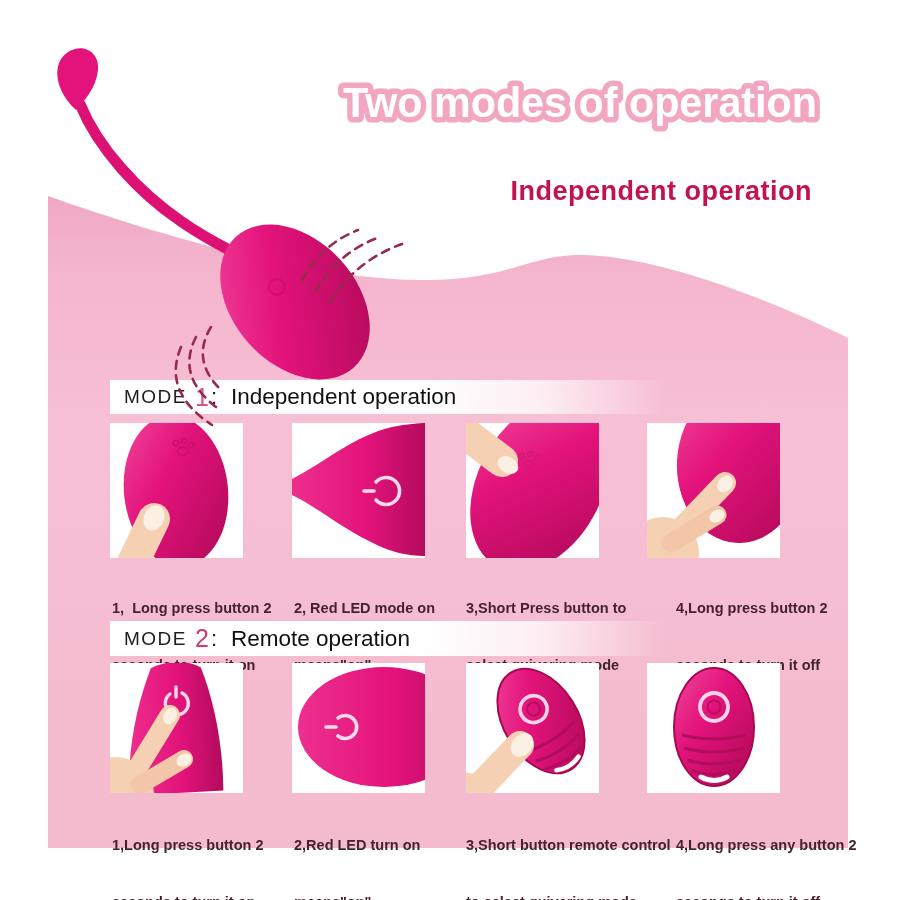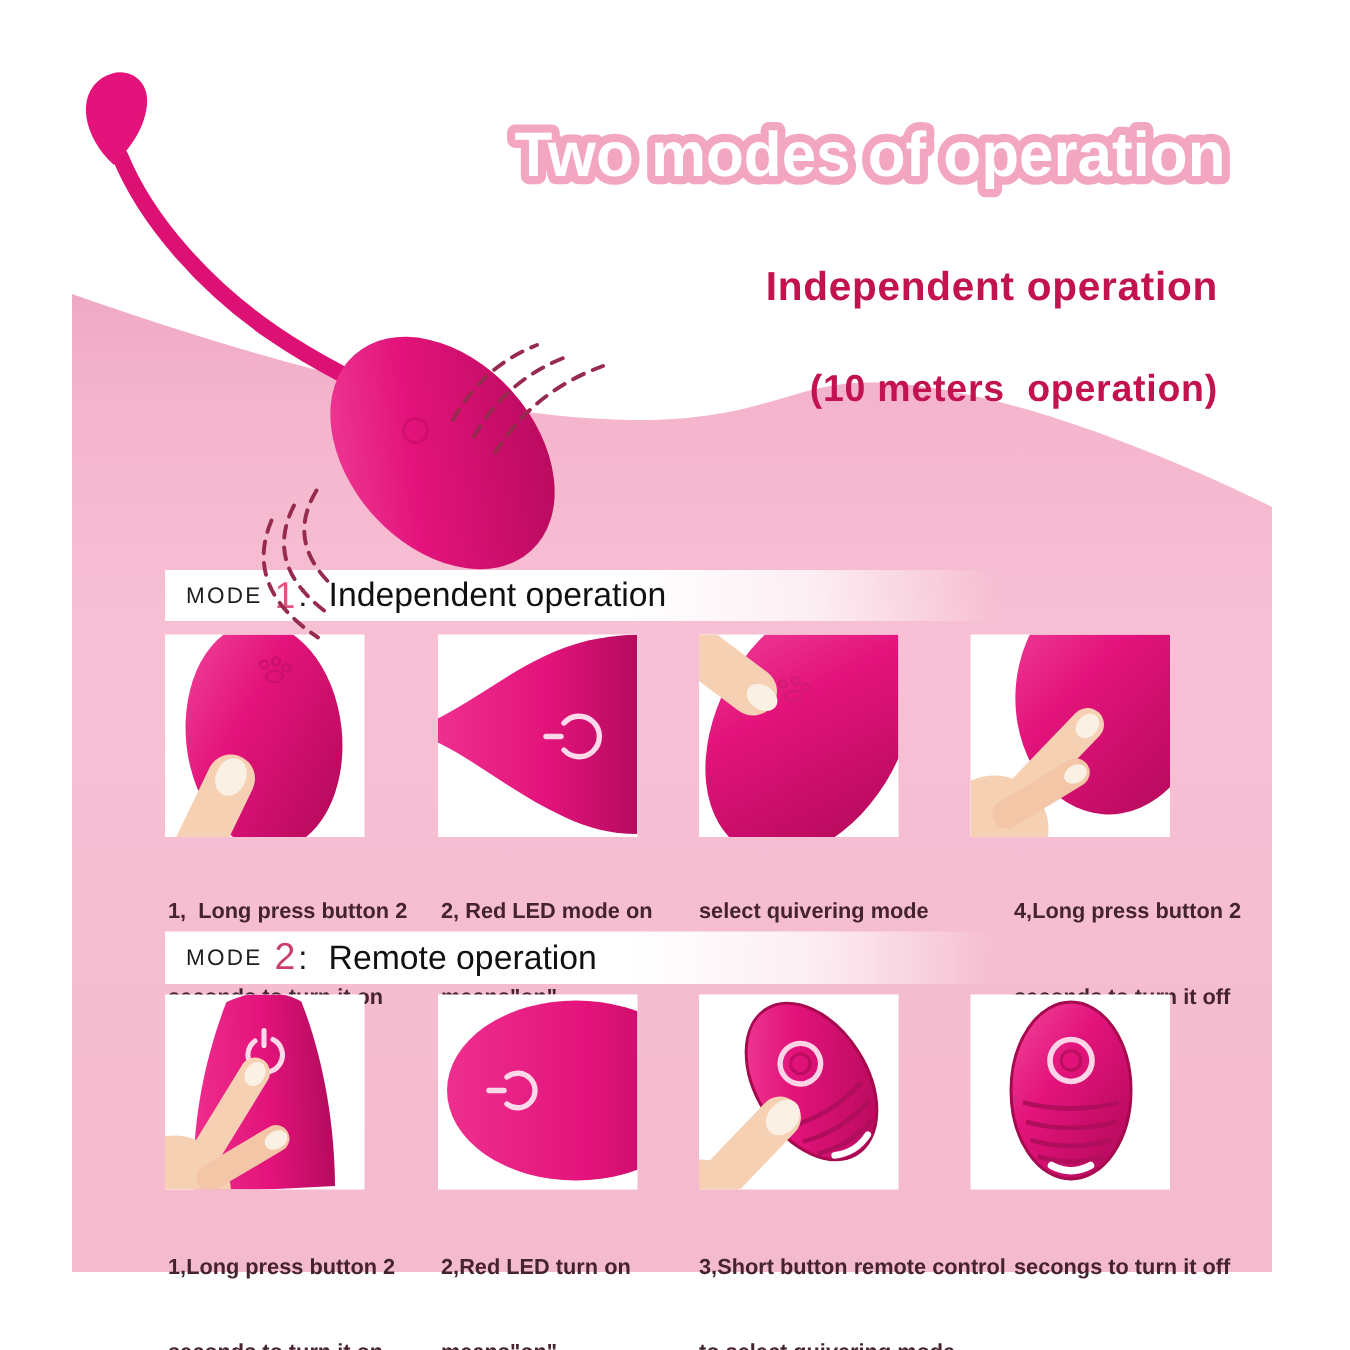--- a/index.html
+++ b/index.html
@@ -20,21 +20,21 @@
 
   
   #device-svg{left:40px;top:40px;z-index:3;}
 
   
   .mode-bar{position:absolute;left:110px;width:566px;z-index:2;display:flex;align-items:center;
     padding-left:14px;box-sizing:border-box;
     background:linear-gradient(to right,#ffffff 0%,#ffffff 55%,rgba(255,255,255,.75) 76%,rgba(255,255,255,0) 98%);}
   #mode1-bar{top:380px;height:34px;}
   #mode2-bar{top:621px;height:35px;}
-  .mode-prefix{font-size:15px;color:#1d1d1d;letter-spacing:1.5px;}
+  .mode-prefix{font-size:19px;color:#1d1d1d;letter-spacing:1.5px;}
   .mode-number{font-size:25px;margin-left:8px;font-weight:500;}
   #mode1-bar .mode-number{color:#e05580;}
   #mode2-bar .mode-number{color:#cc3f6b;}
   .mode-sep{font-size:22px;color:#1d1d1d;margin-left:2px;}
   .mode-name{font-size:22.5px;color:#101010;margin-left:14px;}
 
   
   .panel{position:absolute;background:#ffffff;z-index:2;overflow:hidden;}
   .row1{top:423px;width:133px;height:135px;}
   .row2{top:663px;width:133px;height:130px;}
@@ -93,21 +93,20 @@
       <path d="M141,307 Q122,352 172,385"></path>
     </g>
   </svg>
 
   <svg id="title-svg" class="abs" width="510" height="75" viewBox="0 0 510 75">
     <text x="255" y="51" text-anchor="middle" font-family="Liberation Sans, sans-serif" font-size="42" font-weight="bold" fill="#ffffff" stroke="#f3a6c1" stroke-width="11" stroke-linejoin="round" paint-order="stroke" textLength="474" lengthAdjust="spacingAndGlyphs">Two modes of operation</text>
   </svg>
 
   <div class="abs subtitle">
     <div class="l1">Independent operation</div>
-    <div class="l2">(10 meters  operation)</div>
   </div>
 
   <div id="mode1-bar" class="mode-bar">
     <span class="mode-prefix">MODE</span>
     <span class="mode-number">1</span>
     <span class="mode-sep">:</span>
     <span class="mode-name">Independent operation</span>
   </div>
 
   <div class="panel row1 c1">
@@ -167,20 +166,21 @@
 
   <div class="caption caprow1 cap1">
     <div>1,  Long press button 2</div>
     <div>seconds to turn it on</div>
   </div>
   <div class="caption caprow1 cap2">
     <div>2, Red LED mode on</div>
     <div>means"on"</div>
   </div>
   <div class="caption caprow1 cap3">
+    <div>3,Short Press button to</div>
     <div>select quivering mode</div>
   </div>
   <div class="caption caprow1 cap4">
     <div>4,Long press button 2</div>
     <div>seconds to turn it off</div>
   </div>
 
   <div id="mode2-bar" class="mode-bar">
     <span class="mode-prefix">MODE</span>
     <span class="mode-number">2</span>
@@ -259,16 +259,17 @@
   </div>
   <div class="caption caprow2 cap2">
     <div>2,Red LED turn on</div>
     <div>means"on"</div>
   </div>
   <div class="caption caprow2 cap3">
     <div>3,Short button remote control</div>
     <div>to select quivering mode</div>
   </div>
   <div class="caption caprow2 cap4">
+    <div>4,Long press any button 2</div>
     <div>secongs to turn it off</div>
   </div>
 
 </div>
 
 </body></html>

